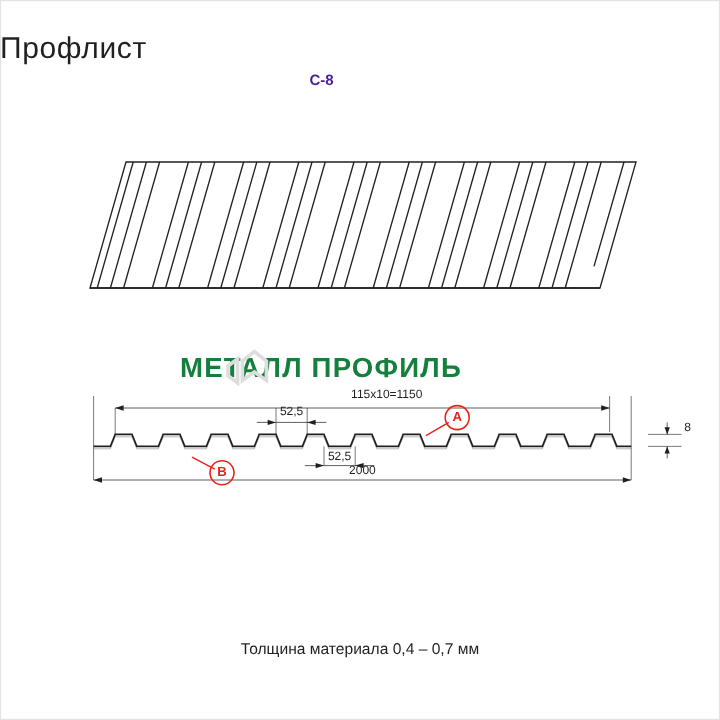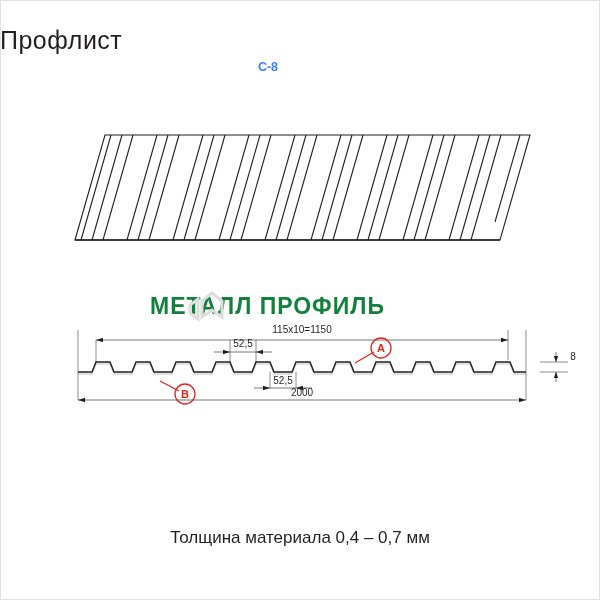--- a/index.html
+++ b/index.html
@@ -38,30 +38,30 @@
     letter-spacing: 0.5px;
     color: #231f20;
   }
   .subtitle {
     position: absolute;
     top: 60px;
     left: 0;
     width: 536px;
     text-align: center;
     font-size: 12.5px;
-    color: #3b82f6;
+    color: #4c1d95;
     font-weight: bold;
   }
   .footer {
     position: absolute;
     bottom: 52px;
     left: 0;
     width: 600px;
     text-align: center;
-    font-size: 17px;
+    font-size: 13px;
     color: #231f20;
   }
   svg.art {
     position: absolute;
     left: 0;
     top: 0;
     width: 600px;
     height: 600px;
   }
   .wm {
@@ -260,21 +260,21 @@
       <circle cx="381" cy="348" r="10"></circle>
     </g>
     <g fill="none" stroke="#e2241b" stroke-width="1.3">
       <circle cx="185" cy="394" r="10"></circle>
     </g>
   </svg>
 
   <div class="callout-label" style="left:371px; top:342px;">A</div>
   <div class="callout-label" style="left:175px; top:388px;">B</div>
 
-  <div class="dim-label" style="left:252px; top:324px; width:100px;">115х10=1150</div>
+  <div class="dim-label" style="left:252px; top:324px; width:100px;text-align:right;">115х10=1150</div>
   <div class="dim-label" style="left:223px; top:338px; width:40px;">52,5</div>
   <div class="dim-label" style="left:263px; top:375px; width:40px;">52,5</div>
   <div class="dim-label" style="left:282px; top:387px; width:40px;">2000</div>
   <div class="dim-label" style="left:566px; top:351px; width:14px;">8</div>
 
   <div class="footer">Толщина материала 0,4 – 0,7 мм</div>
 
 </div>
 
 </body></html>

